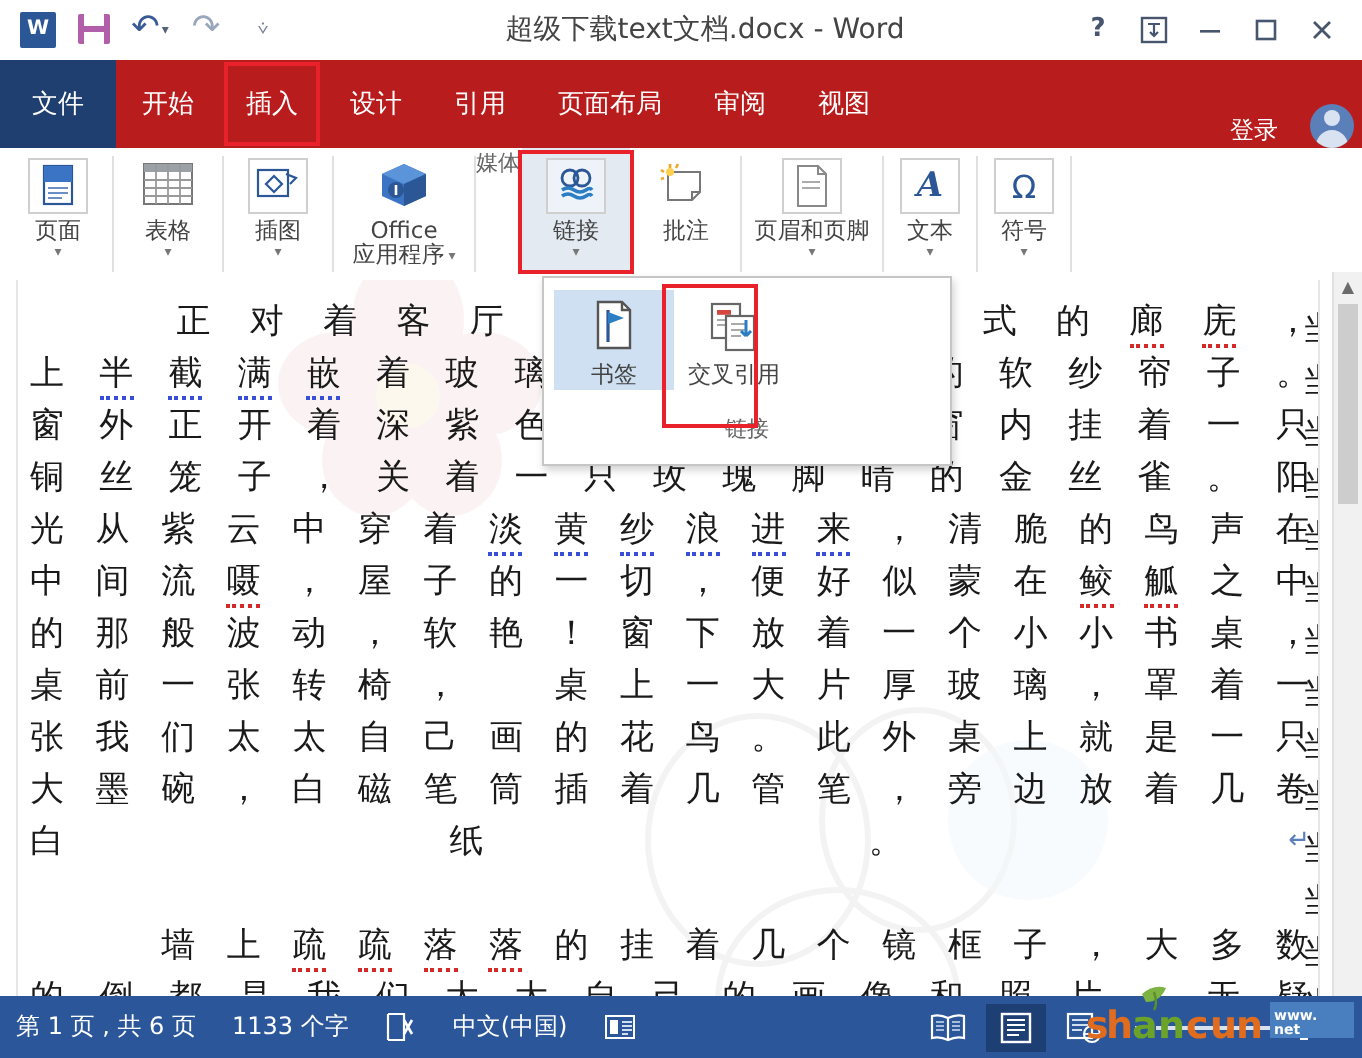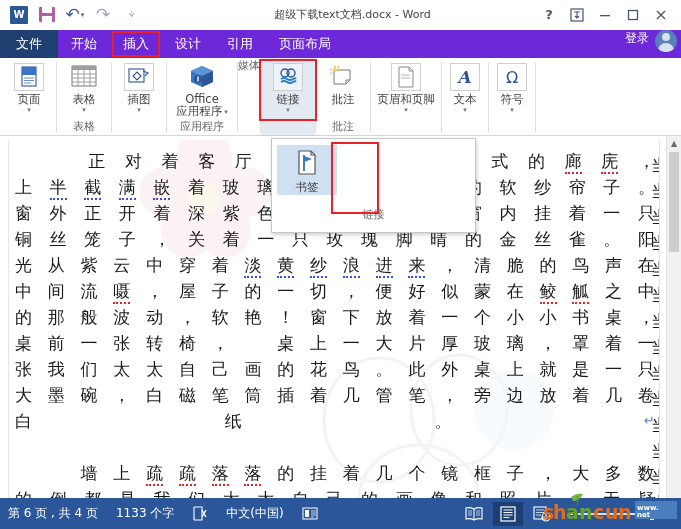--- a/index.html
+++ b/index.html
@@ -24,44 +24,44 @@
   }
   .wordlogo span{ font-size:10px; line-height:1; }
   .ico-save{ width:16px;height:15px;background:#b05fa8;position:relative;border-radius:1px; }
   .ico-save:before{content:"";position:absolute;left:3px;top:0;width:10px;height:6px;background:#fff;}
   .ico-save:after{content:"";position:absolute;left:3px;bottom:0;width:10px;height:6px;background:#fff;}
   .ico-undo,.ico-redo{ font-size:17px; color:#3a5a96; line-height:1; }
   .ico-redo{ color:#9aa6bb; }
   .qat-caret{ font-size:7px; color:#56617a; margin-left:1px; }
   .title-text{
     position:absolute; left:0; right:0; text-align:center;
-    font-size:11px; color:#444; pointer-events:none;margin-left:24px;
+    font-size:14px; color:#444; pointer-events:none;margin-left:24px;
   }
   .wincontrols{ margin-left:auto; display:flex; align-items:center; padding-right:6px; position:relative; z-index:2;}
   .wc{ width:28px;height:26px;display:flex;align-items:center;justify-content:center;
        color:#48556e;font-size:13px; }
   .wc svg{ display:block; }
 
   
   .tabbar{
-    height:28px; background:#6d28d9; display:flex; align-items:stretch;
+    height:44px; background:#b91c1c; display:flex; align-items:stretch;
     position:relative;
   }
   .tab-file{
     background:#1e3f6f; color:#fff; font-size:13px;
     display:flex;align-items:center;padding:0 16px;
   }
   .tab{
     color:#ffffff; font-size:13px; display:flex;align-items:center;
     padding:0 13px; position:relative;
   }
   .tab-hl{
     position:absolute; inset:1px 2px 1px 2px; border:2px solid #e8212a; pointer-events:none;
   }
-  .tabbar-right{ margin-left:auto; display:flex; align-items:flex-start; gap:6px; padding-right:4px; }
+  .tabbar-right{ margin-left:auto; display:flex; align-items:flex-end; gap:16px; padding-right:4px; }
   .signin{ color:#fff; font-size:12px; }
   .avatar{
     width:22px;height:22px;border-radius:50%;background:#5b7fb8;position:relative;overflow:hidden;
   }
   .avatar:before{content:"";position:absolute;left:7px;top:3px;width:8px;height:8px;border-radius:50%;background:#d9e2f0;}
   .avatar:after{content:"";position:absolute;left:3px;top:13px;width:16px;height:11px;border-radius:8px 8px 0 0;background:#d9e2f0;}
 
   
   .ribbon{
     height:78px; background:#fff; border-bottom:1px solid #d4d4d4;
@@ -218,20 +218,22 @@
 <div class="tabbar">
   <div class="tab-file">文件</div>
   <div class="tab">开始</div>
   <div class="tab" style="padding:0 13px;">
     <span>插入</span>
     <span class="tab-hl"></span>
   </div>
   <div class="tab">设计</div>
   <div class="tab">引用</div>
   <div class="tab">页面布局</div>
+  <div class="tab">审阅</div>
+  <div class="tab">视图</div>
   <div class="tabbar-right">
     <div class="signin">登录</div>
     <div class="avatar"></div>
   </div>
 </div>
 
 <div class="ribbon">
 
   <div class="rgroup">
     <div class="rgroup-items">
@@ -458,27 +460,40 @@
         <svg width="30" height="28" viewBox="0 0 30 28">
           <path d="M7 2 h12 l4 4 v19 h-16 Z" fill="#fff" stroke="#555" stroke-width="1.2"></path>
           <path d="M19 2 v4 h4" fill="none" stroke="#555" stroke-width="1.2"></path>
           <path d="M12 6 v16" stroke="#2b5797" stroke-width="1.6"></path>
           <path d="M12 7 l8 3 -8 3 Z" fill="#2b7ec4"></path>
         </svg>
       </div>
       <div class="dd-lab">书签</div>
     </div>
 
+    <div class="dd-btn">
+      <div class="dd-ico">
+        <svg width="30" height="28" viewBox="0 0 30 28">
+          <rect x="4" y="3" width="14" height="17" fill="#fff" stroke="#666" stroke-width="1.1"></rect>
+          <rect x="6.5" y="6" width="7" height="2.4" fill="#d4473e"></rect>
+          <path d="M6.5 11h9 M6.5 13.5h9" stroke="#aaa" stroke-width=".9"></path>
+          <rect x="11" y="9" width="14" height="17" fill="#fff" stroke="#666" stroke-width="1.1"></rect>
+          <path d="M13.5 13h8 M13.5 16h8 M13.5 19h5" stroke="#aaa" stroke-width=".9"></path>
+          <path d="M21 11 v8 m0 0 l-2.5 -2.5 M21 19 l2.5 -2.5" fill="none" stroke="#2b7ec4" stroke-width="1.5"></path>
+        </svg>
+      </div>
+      <div class="dd-lab">交叉引用</div>
+    </div>
   </div>
   <div class="dd-foot">链接</div>
   <div class="redbox" style="left:59px; top:3px; width:48px; height:72px;"></div>
 </div>
 
 <div class="statusbar">
-  <div class="sb-item">第 6 页 , 共 4 页</div>
+  <div class="sb-item">第 1 页 , 共 6 页</div>
   <div class="sb-item">1133 个字</div>
   <div class="sb-item">
     <svg width="16" height="15" viewBox="0 0 16 15">
       <path d="M2 1 v13 M2 1 h8 v13 h-8" fill="none" stroke="#fff" stroke-width="1.1"></path>
       <path d="M10 4 l4 7 M14 4 l-4 7" stroke="#fff" stroke-width="1.3"></path>
     </svg>
   </div>
   <div class="sb-item">中文(中国)</div>
   <div class="sb-item">
     <svg width="16" height="15" viewBox="0 0 16 15">

